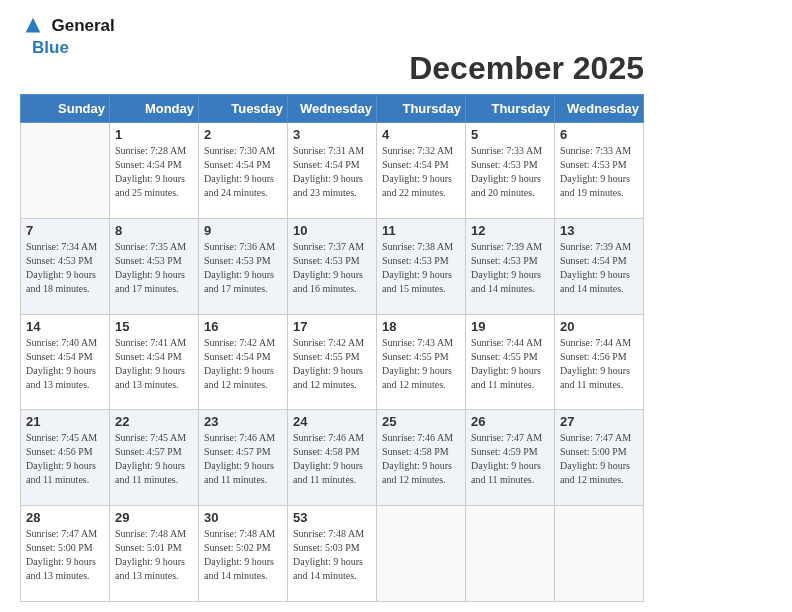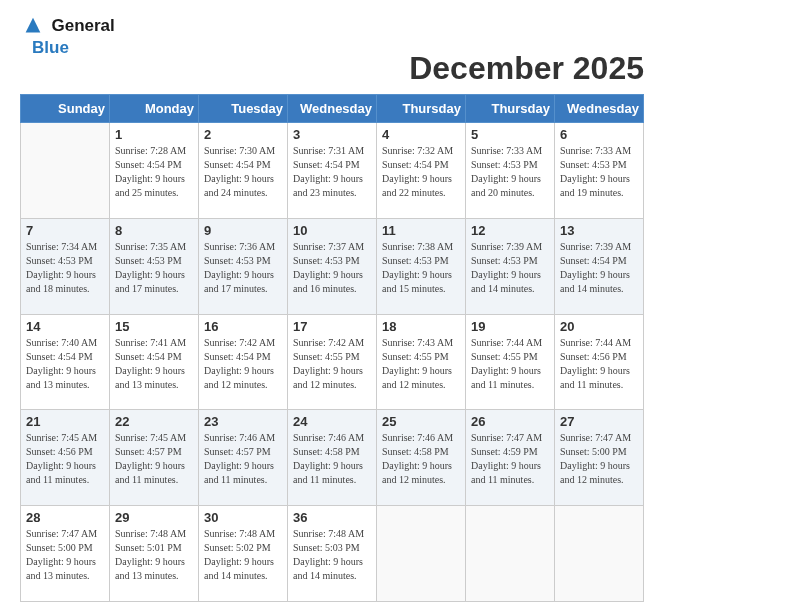--- a/index.html
+++ b/index.html
@@ -247,21 +247,21 @@
           </td>
           <td>
             <span class="day-number">29</span>
             <div class="day-info">Sunrise: 7:48 AM<br>Sunset: 5:01 PM<br>Daylight: 9 hours and 13 minutes.</div>
           </td>
           <td>
             <span class="day-number">30</span>
             <div class="day-info">Sunrise: 7:48 AM<br>Sunset: 5:02 PM<br>Daylight: 9 hours and 14 minutes.</div>
           </td>
           <td>
-            <span class="day-number">36</span>
+            <span class="day-number">53</span>
             <div class="day-info">Sunrise: 7:48 AM<br>Sunset: 5:03 PM<br>Daylight: 9 hours and 14 minutes.</div>
           </td>
           <td class="empty"></td>
           <td class="empty"></td>
           <td class="empty"></td>
         </tr>
       </tbody>
   </table>
 </div>
 

